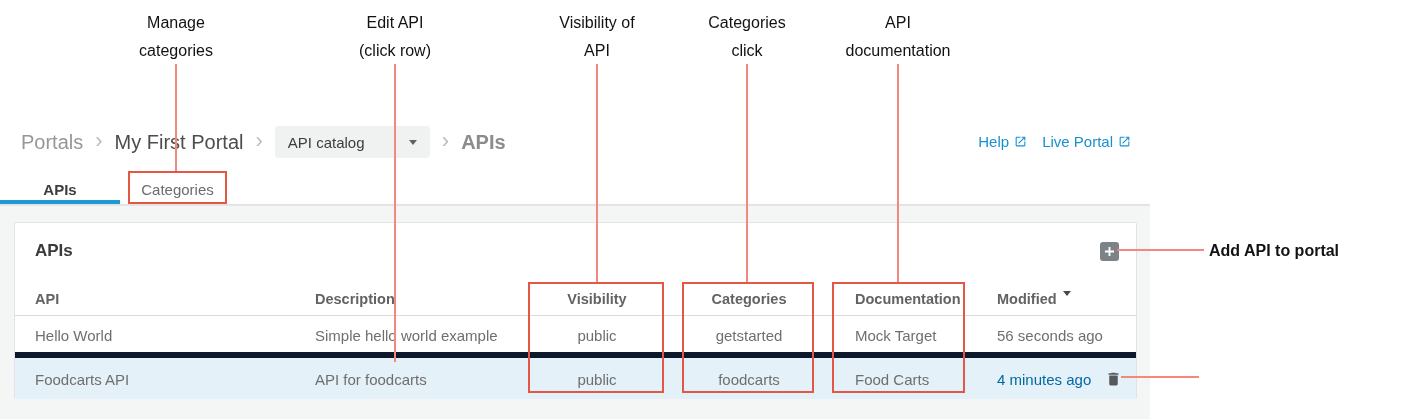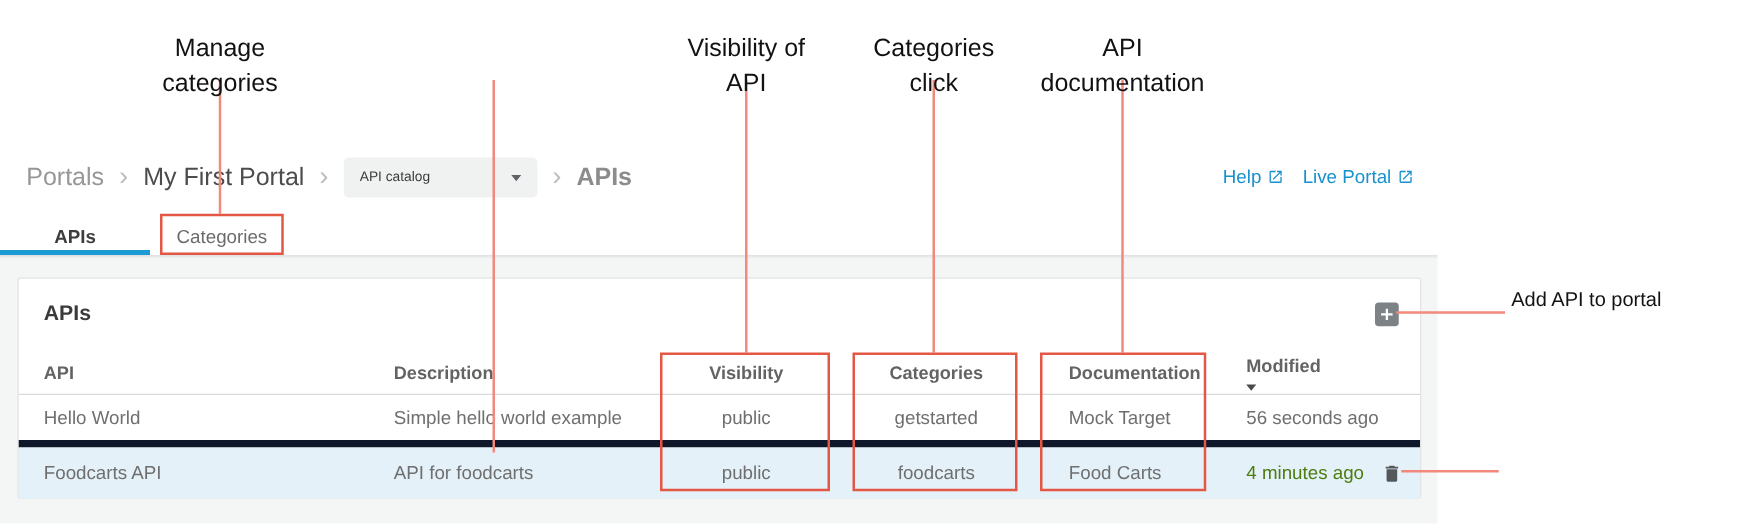--- a/index.html
+++ b/index.html
@@ -9,21 +9,21 @@
 
   
   .app-gray-bg { position:absolute; left:0; top:205px; width:1150px; height:214px; background:#f4f5f5; border-top:1px solid #e3e5e6; }
 
   .breadcrumb { position:absolute; left:21px; top:126px; height:32px; display:flex; align-items:center; gap:12px; font-size:20px; }
   .crumb-muted { color:#979797; }
   .crumb-strong { color:#4c4c4c; }
   .crumb-current { color:#8c8c8c; font-weight:700; }
   .crumb-sep { color:#bcbcbc; font-size:22px; line-height:1; padding-bottom:3px; }
   .crumb-dropdown { display:flex; align-items:center; justify-content:space-between; width:155px; height:32px; background:#f0f1f1; border-radius:4px; padding:0 13px; cursor:pointer; }
-  .crumb-dropdown .dd-label { font-size:11px; color:#3d3d3d; }
+  .crumb-dropdown .dd-label { font-size:15px; color:#3d3d3d; }
   .dd-caret { width:0; height:0; border-left:4.5px solid transparent; border-right:4.5px solid transparent; border-top:5px solid #5f6368; }
 
   .header-links { position:absolute; right:272px; top:133px; display:flex; align-items:center; gap:15px; }
   .hlink { display:flex; align-items:center; gap:5px; color:#1891cf; font-size:15px; cursor:pointer; }
   .hlink svg { display:block; }
 
   .tabbar-line { position:absolute; left:0; top:204px; width:1150px; height:1px; background:#e0e2e3; }
   .tab { position:absolute; top:175px; height:29px; display:flex; align-items:center; justify-content:center; font-size:15px; cursor:pointer; }
   .tab-apis { left:0; width:120px; color:#3d3d3d; font-weight:700; }
   .tab-categories { left:128px; width:99px; color:#6b6b6b; }
@@ -34,31 +34,31 @@
   .panel-title { position:absolute; left:20px; top:18px; font-size:17px; font-weight:700; color:#3a3a3a; }
   .add-btn { position:absolute; left:1085px; top:19px; width:19px; height:19px; background:#7d8286; border-radius:3px; display:flex; align-items:center; justify-content:center; cursor:pointer; }
 
   .thead { position:absolute; left:0; top:60px; width:100%; height:33px; border-bottom:1px solid #d8dadb; font-size:14.5px; font-weight:700; color:#636363; }
   .thead > span, .trow > span { position:absolute; top:50%; transform:translateY(-50%); white-space:nowrap; }
   .col-api { left:20px; }
   .col-desc { left:300px; }
   .col-vis { left:514px; width:136px; text-align:center; }
   .col-cat { left:668px; width:132px; text-align:center; }
   .col-doc { left:840px; }
-  .col-mod { left:982px; display:flex; gap:6px;flex-direction:column; }
+  .col-mod { left:982px; display:flex; gap:6px; }
   .sort-caret { width:0; height:0; border-left:4.5px solid transparent; border-right:4.5px solid transparent; border-top:5px solid #4a4a4a; display:inline-block; }
 
   .trow { position:absolute; left:0; width:100%; height:41px; font-size:15px; color:#6f6f6f; cursor:pointer; }
   .trow-1 { top:94px; border-bottom:6px solid #0f172a; }
   .trow-2 { top:135px; background:#e4f1f8; }
-  .cell-faded { color:#4d7c0f; }
+  .cell-faded { color:#0369a1; }
   .trash-btn { position:absolute; left:1089px; top:50%; transform:translateY(-50%); width:18px; height:19px; display:flex; align-items:center; justify-content:center; cursor:pointer; }
 
   
-  .callout-label { position:absolute; transform:translateX(-50%); text-align:center; font-size:20px; line-height:28px; color:#121212; white-space:nowrap; z-index:6;margin-top:16px; }
+  .callout-label { position:absolute; transform:translateX(-50%); text-align:center; font-size:16px; line-height:28px; color:#121212; white-space:nowrap; z-index:6; }
   .callout-label-right { position:absolute; font-size:16px; color:#121212; white-space:nowrap; z-index:6; }
   .callout-vline { position:absolute; width:2px; background:#f2897c; z-index:5; }
   .callout-hline { position:absolute; height:2px; background:#f2897c; z-index:5; }
   .callout-box { position:absolute; border:2px solid #e45744; z-index:5; background:transparent; }
 </style>
 </head>
 <body>
 
 <div class="canvas">
 
@@ -138,20 +138,24 @@
             <path d="M6 19c0 1.1.9 2 2 2h8c1.1 0 2-.9 2-2V7H6v12zM19 4h-3.5l-1-1h-5l-1 1H5v2h14V4z"></path>
           </svg>
       </span>
     </div>
   </div>
 
   <div class="callout-label" style="left:176px; top:9px;">
     <div>Manage</div>
     <div>categories</div>
   </div>
+  <div class="callout-label" style="left:395px; top:9px;">
+    <div>Edit API</div>
+    <div>(click row)</div>
+  </div>
   <div class="callout-label" style="left:597px; top:9px;">
     <div>Visibility of</div>
     <div>API</div>
   </div>
   <div class="callout-label" style="left:747px; top:9px;">
     <div>Categories</div>
     <div>click</div>
   </div>
   <div class="callout-label" style="left:898px; top:9px;">
     <div>API</div>
@@ -163,16 +167,16 @@
   <div class="callout-vline" style="left:596px; top:64px; height:218px;"></div>
   <div class="callout-vline" style="left:746px; top:64px; height:218px;"></div>
   <div class="callout-vline" style="left:897px; top:64px; height:218px;"></div>
 
   <div class="callout-box" style="left:128px; top:171px; width:99px; height:33px;"></div>
   <div class="callout-box" style="left:528px; top:282px; width:136px; height:111px;"></div>
   <div class="callout-box" style="left:682px; top:282px; width:132px; height:111px;"></div>
   <div class="callout-box" style="left:832px; top:282px; width:133px; height:111px;"></div>
 
   <div class="callout-hline" style="left:1117px; top:249px; width:87px;"></div>
-  <div class="callout-label-right" style="left:1209px; top:232px;">Add API to portal</div>
+  <div class="callout-label-right" style="left:1209px; top:242px;font-weight:bold;">Add API to portal</div>
   <div class="callout-hline" style="left:1121px; top:376px; width:78px;"></div>
 
 </div>
 
 </body></html>

